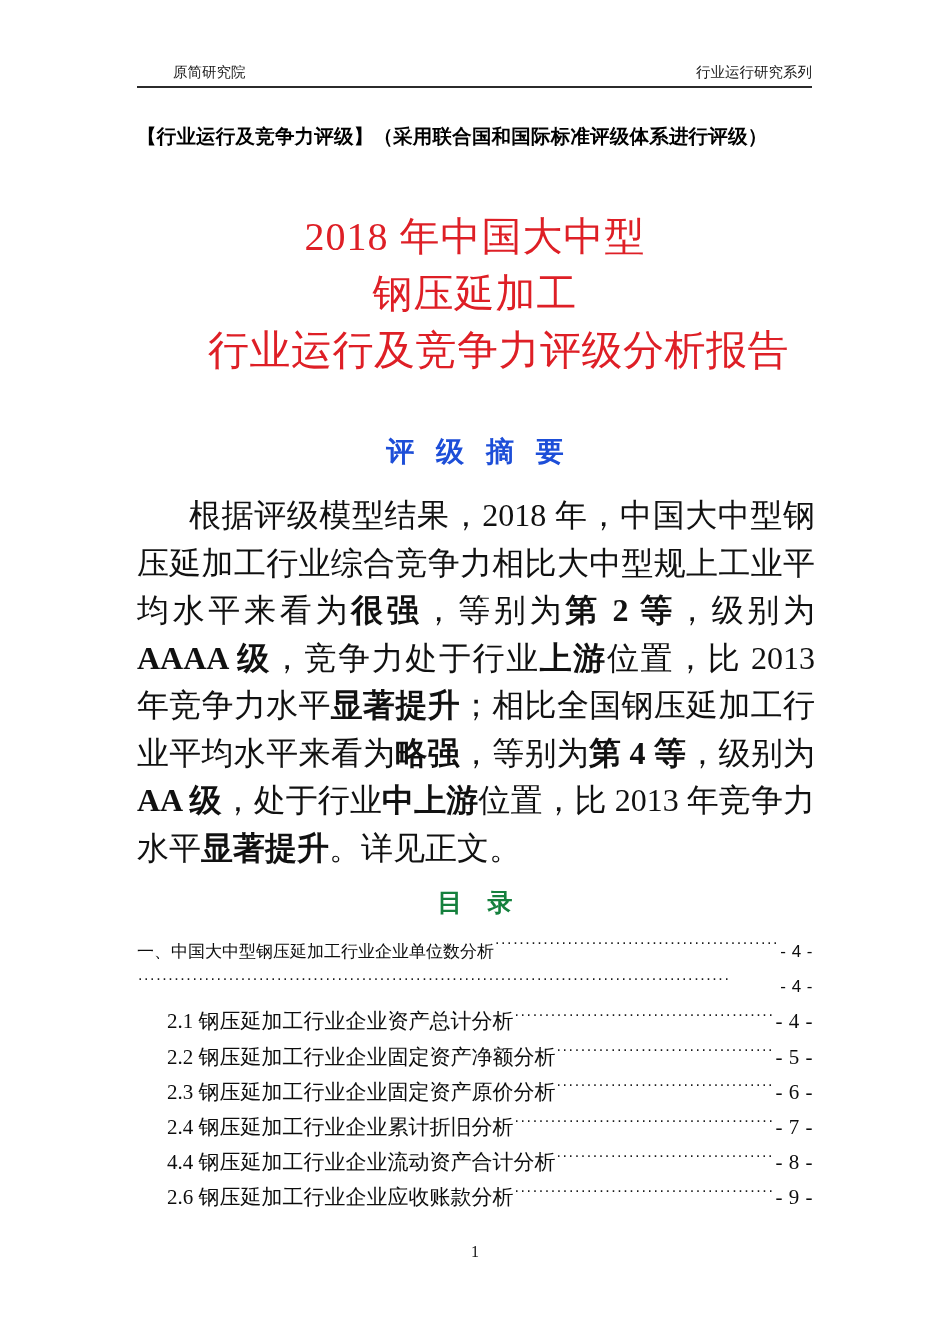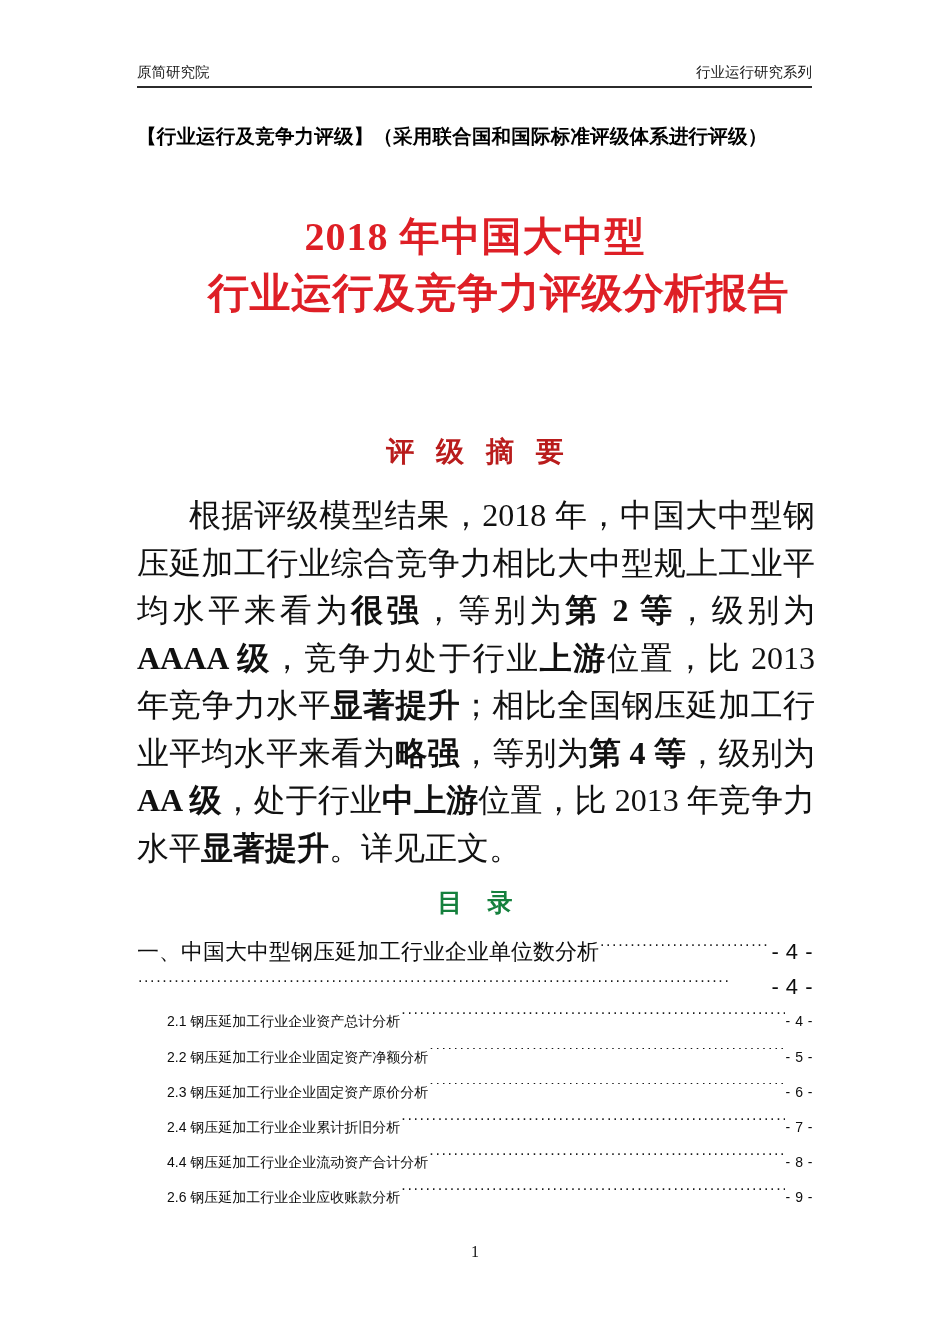--- a/index.html
+++ b/index.html
@@ -34,21 +34,21 @@
     display: flex;
     justify-content: space-between;
     align-items: flex-end;
     font-family: "Liberation Sans", "DejaVu Sans", sans-serif;
     font-size: 14.5px;
     line-height: 20px;
     color: #1a1a1a;
     padding-bottom: 4px;
     border-bottom: 2px solid #2b2b2b;
   }
-  .doc-header .hdr-left  { white-space: nowrap; }
+  .doc-header .hdr-left  { white-space: nowrap; margin-left: 36px; }
   .doc-header .hdr-right { white-space: nowrap; }
 
   
   .rating-kicker {
     position: absolute;
     left: 137px;
     top: 122px;
     width: 680px;
     font-family: "Liberation Serif", "DejaVu Serif", serif;
     font-weight: bold;
@@ -60,21 +60,21 @@
 
   
   .main-title {
     position: absolute;
     left: 0;
     top: 208px;
     width: 950px;
     text-align: center;
     color: #DE1F26;
     font-family: "Liberation Serif", "DejaVu Serif", serif;
-    font-weight: bold;
+    font-weight: normal;
   }
   .main-title .tline {
     display: block;
     font-size: 40px;
     line-height: 57px;
     letter-spacing: 1px;
   }
   .main-title .tline.t3 {
     font-size: 41px;
     letter-spacing: 0.5px;
@@ -87,21 +87,21 @@
     left: 0;
     top: 432px;
     width: 950px;
     text-align: center;
     font-family: "Liberation Sans", "DejaVu Sans", sans-serif;
     font-weight: bold;
     font-size: 28px;
     line-height: 40px;
     letter-spacing: 7px;
     text-indent: 7px;
-    color: #b91c1c;
+    color: #1d4ed8;
   }
 
   
   .summary-body {
     position: absolute;
     left: 137px;
     top: 492px;
     width: 678px;
     font-family: "Liberation Serif", "DejaVu Serif", serif;
     font-size: 32px;
@@ -133,28 +133,29 @@
   .toc-list {
     position: absolute;
     left: 137px;
     top: 934px;
     width: 676px;
   }
   .toc-row {
     display: flex;
     align-items: baseline;
     font-family: "Liberation Sans", "DejaVu Sans", sans-serif;
-    font-size: 22px;
+    font-size: 17px;
     line-height: 35.2px;
     color: #0d0d0d;
     white-space: nowrap;
   }
   .toc-row.lvl2 {
     padding-left: 30px;
-    font-size: 14px;
+    font-size: 21px;
+    font-family: Liberation Serif, serif;
   }
   .toc-row .toc-text { flex: 0 0 auto; }
   .toc-row .toc-leader {
     flex: 1 1 auto;
     overflow: hidden;
     margin: 0 0 0 1px;
     position: relative;
     height: 1em;
   }
   .toc-row .toc-leader::after {
@@ -196,20 +197,21 @@
 
   <div class="doc-header">
     <span class="hdr-left">原简研究院</span>
     <span class="hdr-right">行业运行研究系列</span>
   </div>
 
   <div class="rating-kicker">【行业运行及竞争力评级】（采用联合国和国际标准评级体系进行评级）</div>
 
   <div class="main-title">
     <span class="tline t1">2018 年中国大中型</span>
+    <span class="tline t2">钢压延加工</span>
     <span class="tline t3">行业运行及竞争力评级分析报告</span>
   </div>
 
   <div class="summary-heading">评 级 摘 要</div>
 
   <div class="summary-body"><span>根据评级模型结果，2018 年，中国大中型钢压延加工行业综合竞争力相比大中型规上工业平均水平来看为</span><b>很强</b><span>，等别为</span><b>第 2 等</b><span>，级别为 </span><b>AAAA 级</b><span>，竞争力处于行业</span><b>上游</b><span>位置，比 2013 年竞争力水平</span><b>显著提升</b><span>；相比全国钢压延加工行业平均水平来看为</span><b>略强</b><span>，等别为</span><b>第 4 等</b><span>，级别为 </span><b>AA 级</b><span>，处于行业</span><b>中上游</b><span>位置，比 2013 年竞争力水平</span><b>显著提升</b><span>。详见正文。</span></div>
 
   <div class="toc-heading">目 录</div>
 
   <div class="toc-list">

